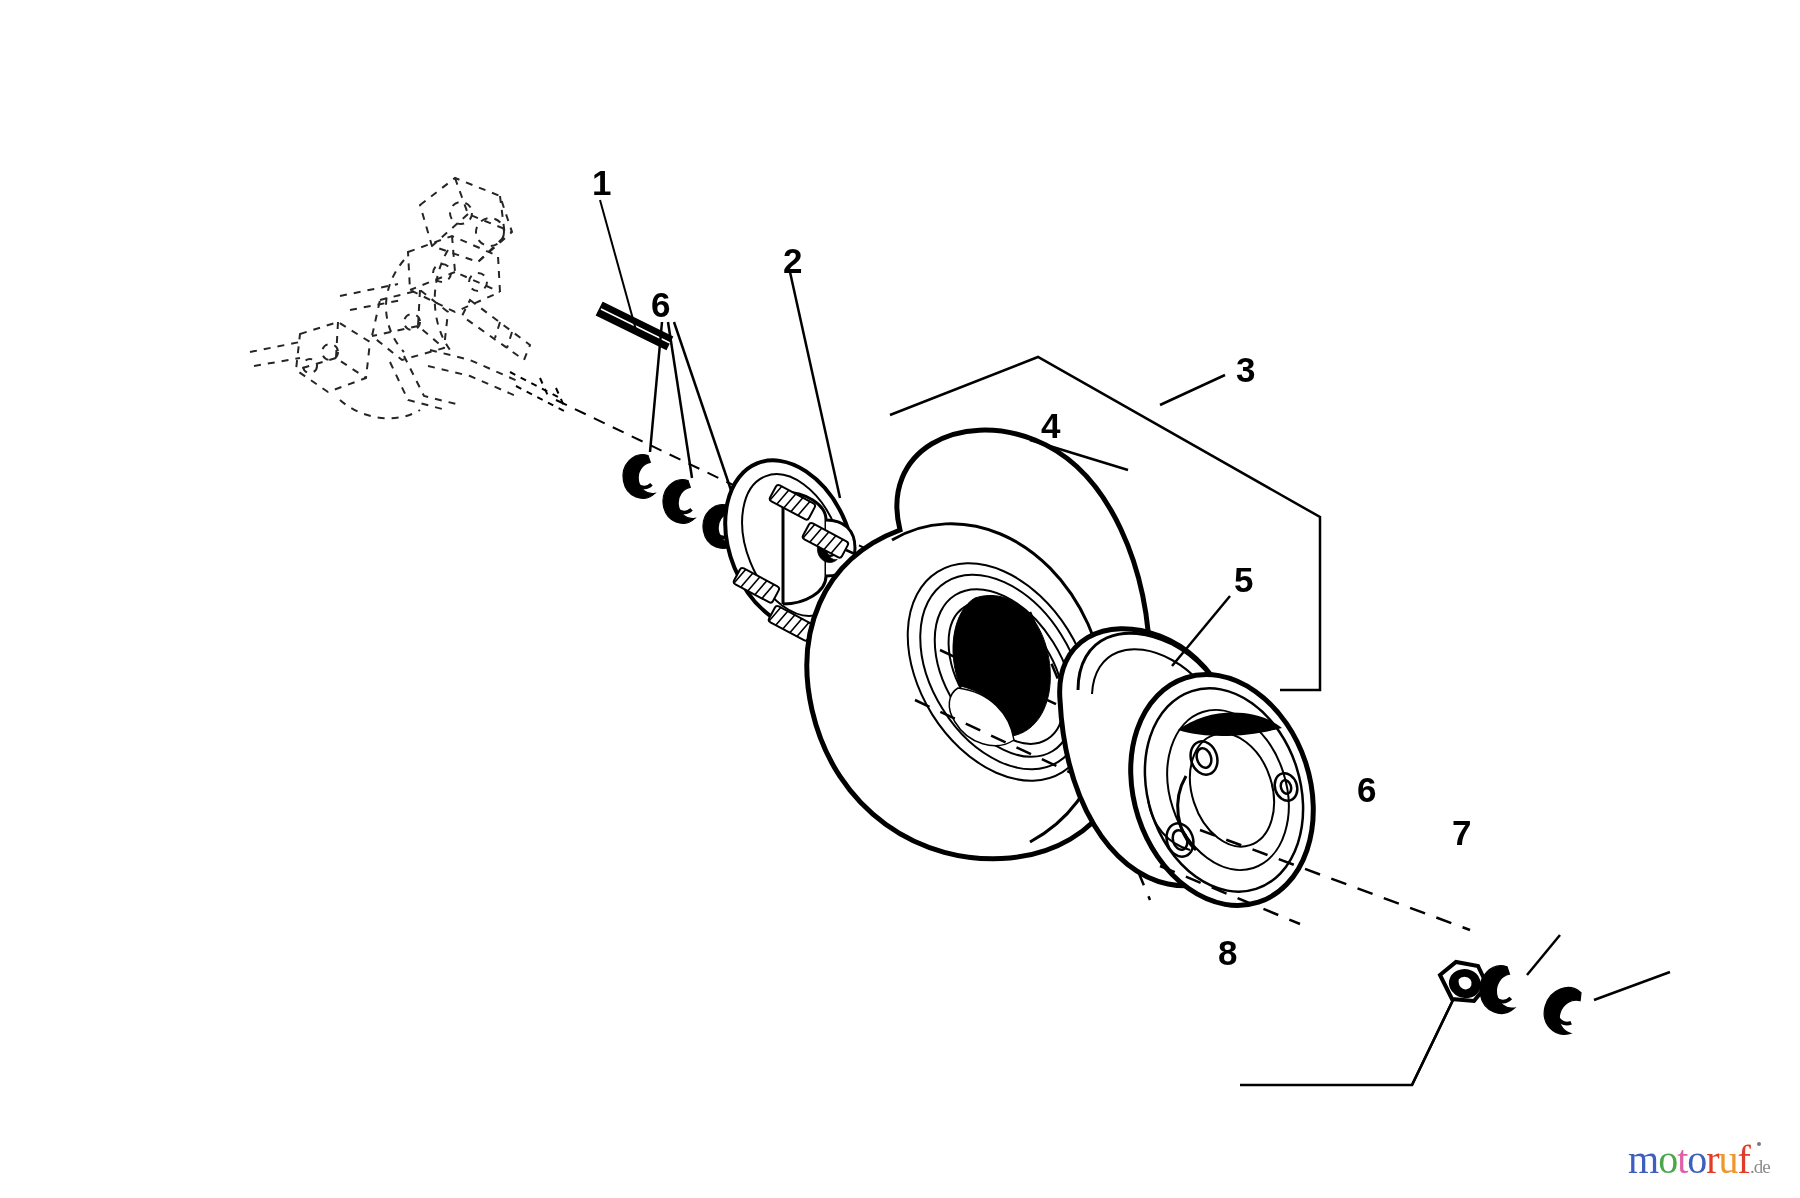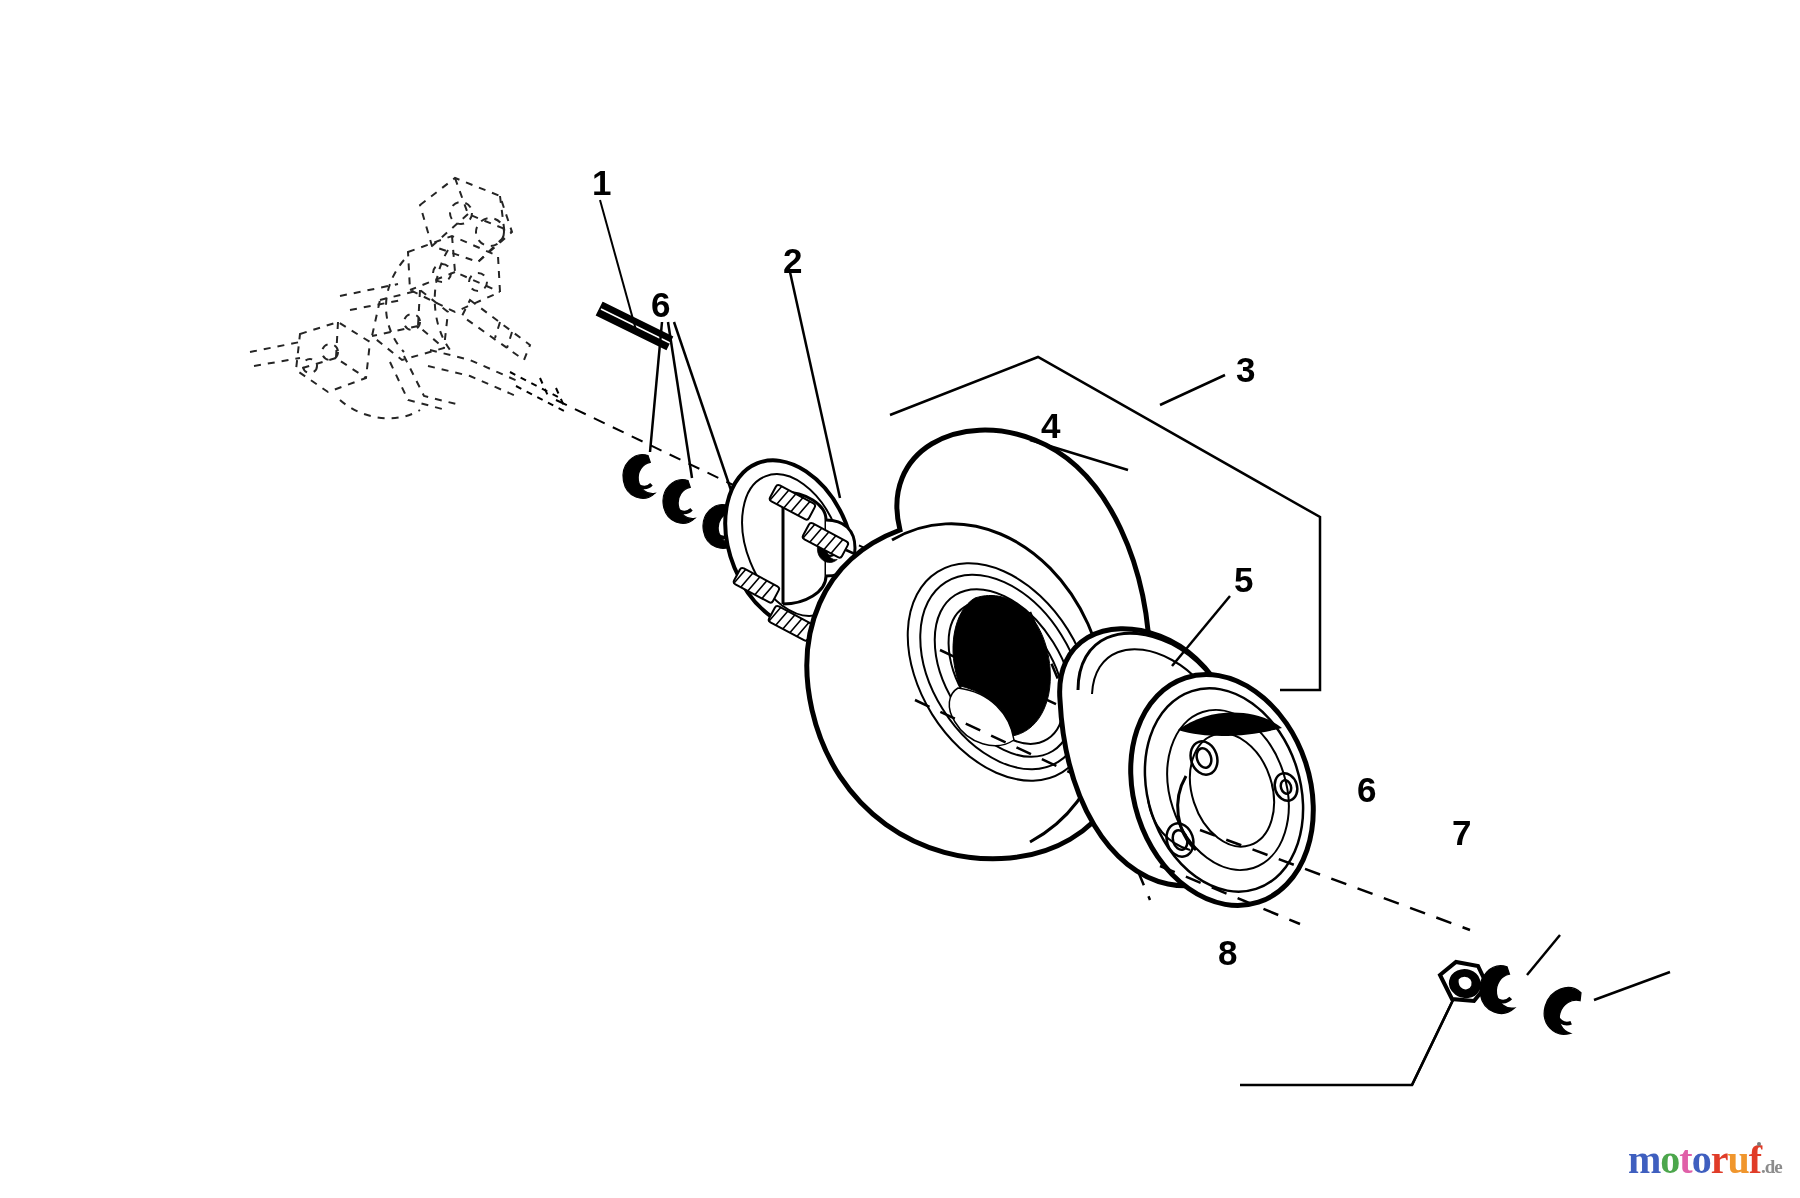--- a/index.html
+++ b/index.html
@@ -33,21 +33,21 @@
     color: #000000;
     line-height: 1;
     user-select: none;
   }
   #watermark {
     position: absolute;
     left: 1628px;
     top: 1136px;
     font-family: "Liberation Serif", serif;
     font-size: 40px;
-    font-weight: bold;
+    font-weight: normal;
     letter-spacing: -1px;
     white-space: nowrap;
   }
   #watermark .wm-l { display: inline-block; }
   #watermark .wm-tld {
     font-size: 19px;
     color: #8c8c8c;
     vertical-align: baseline;
   }
   #watermark .wm-dot {

